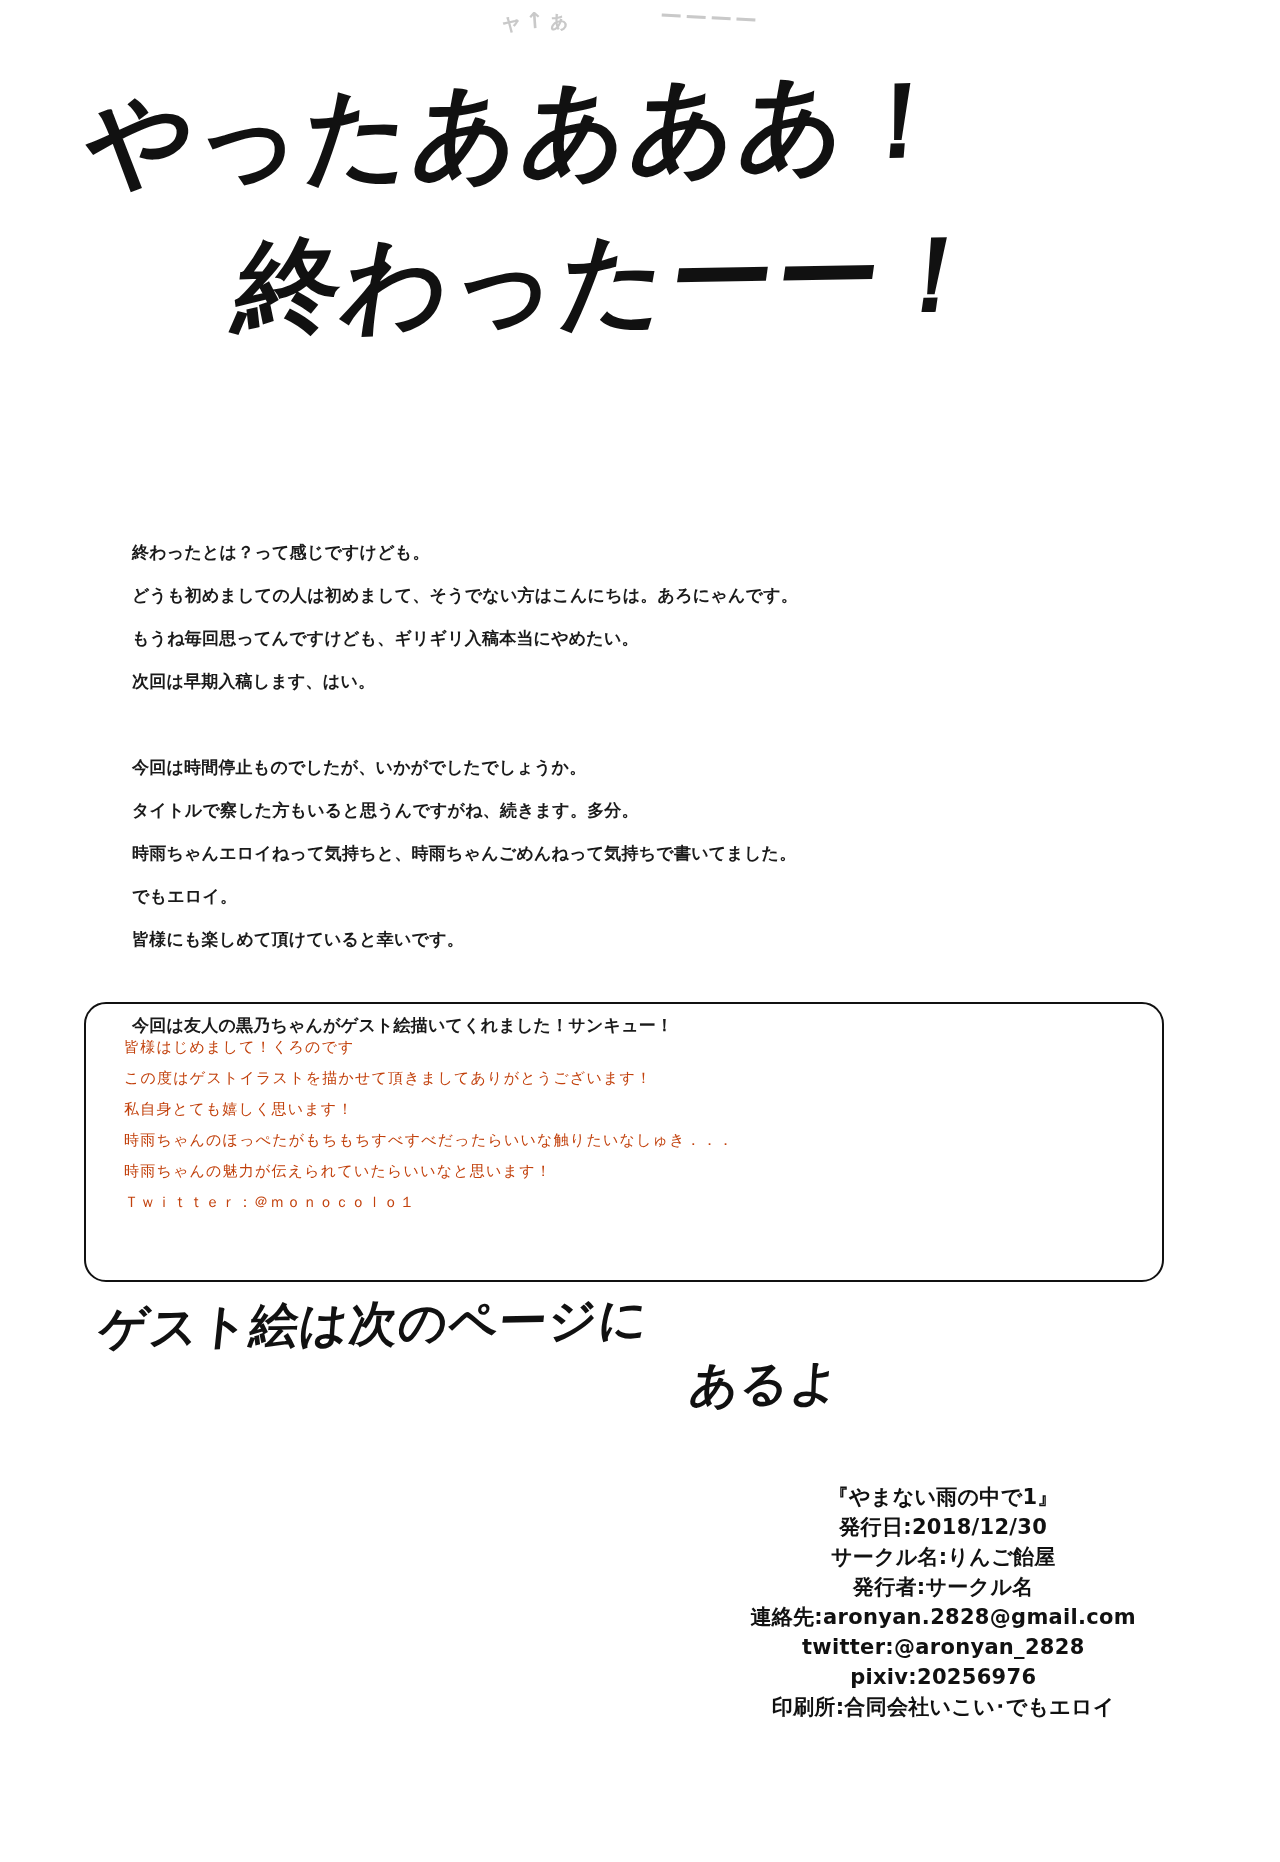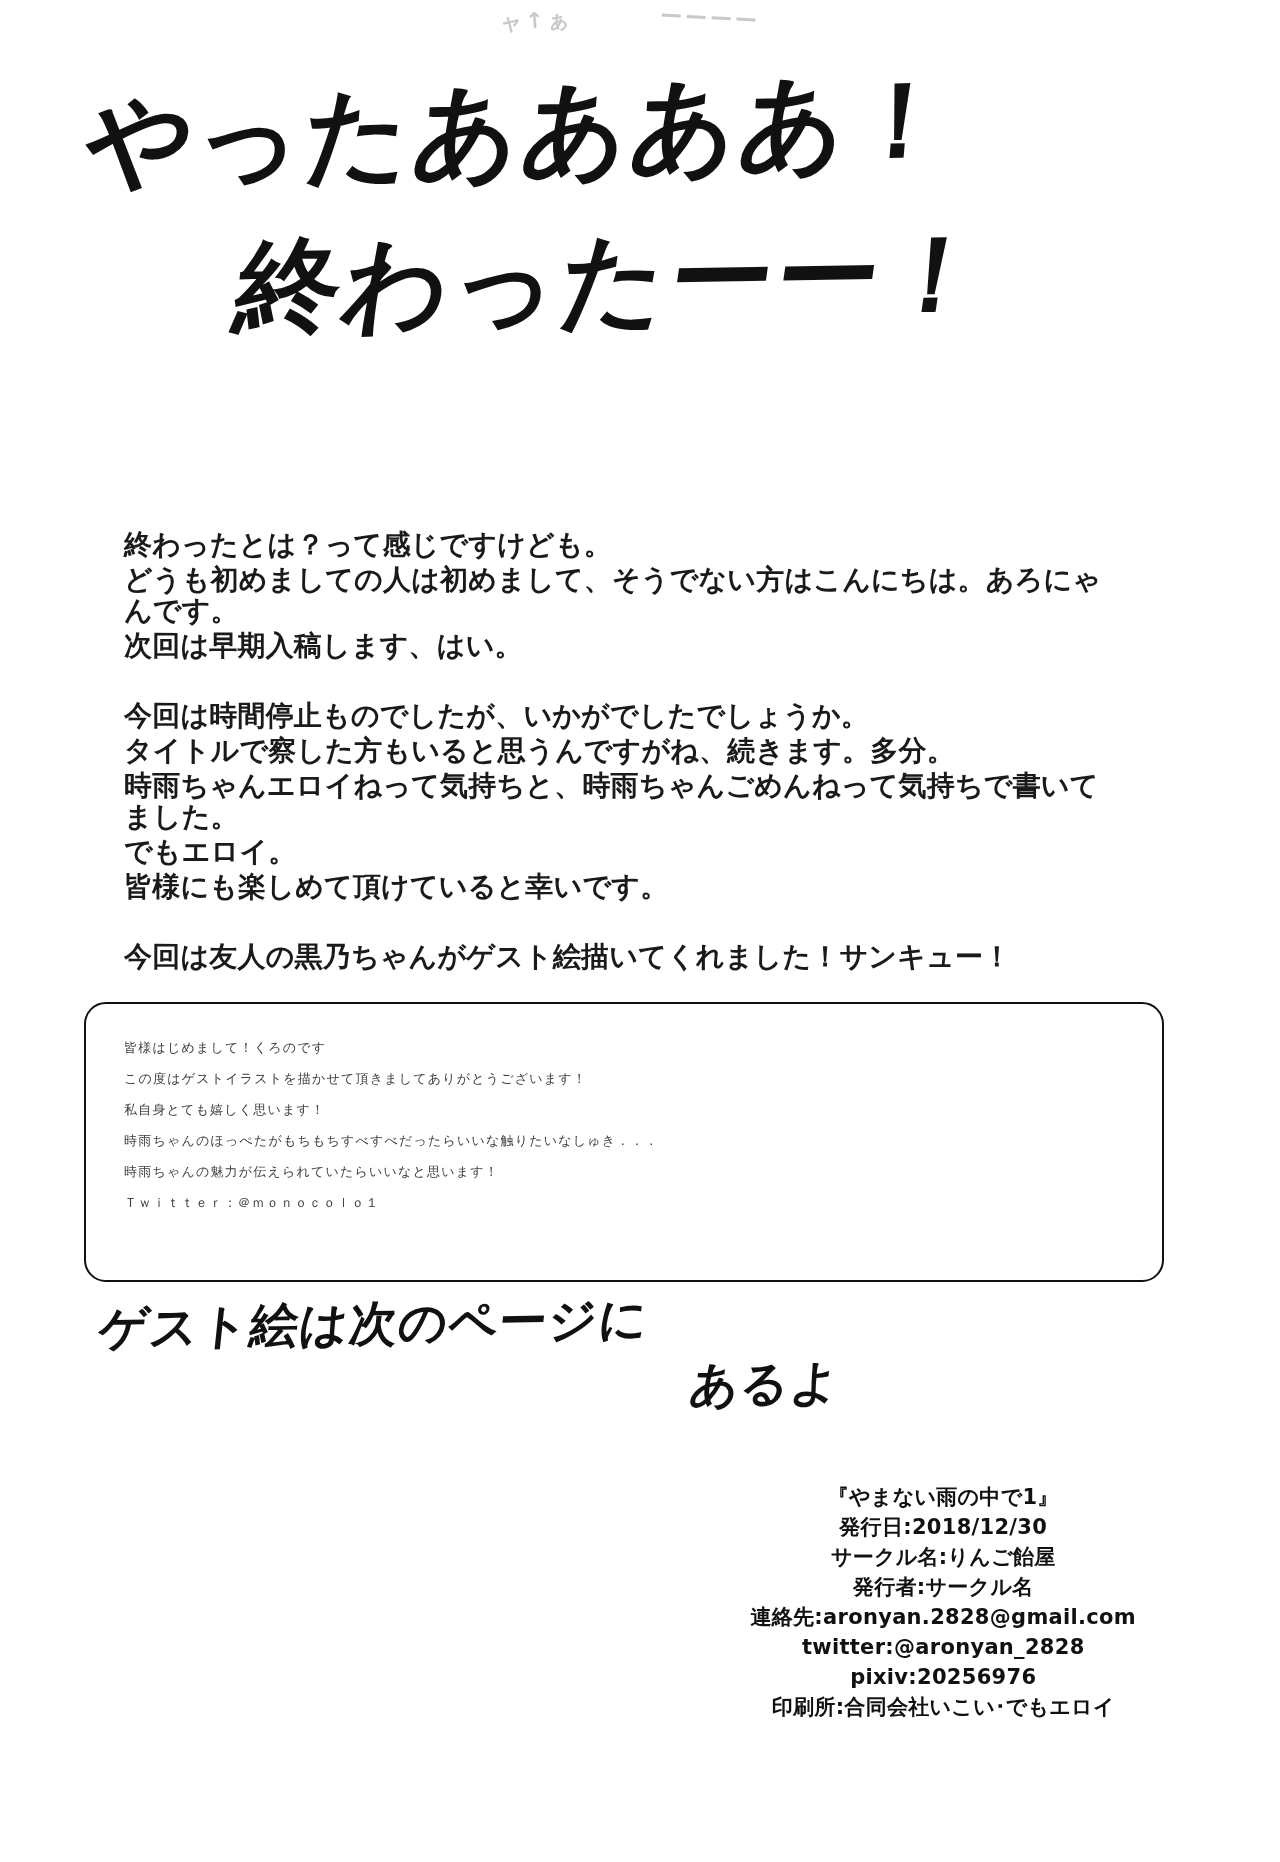--- a/index.html
+++ b/index.html
@@ -51,22 +51,22 @@
   #smudge-b { left: 660px; top: 4px; transform: rotate(3deg); }
 
   
   #afterword {
     position: absolute;
     left: 120px;
     top: 525px;
     width: 1010px;
   }
   #afterword p {
-    margin: 4px;
-    font-size: 28px;
+    margin: 12px;
+    font-size: 17px;
     line-height: 31px;
     font-weight: bold;
     font-family: "DejaVu Sans", sans-serif;
     letter-spacing: 0.2px;
   }
   #afterword .para-gap {
     height: 31px;
   }
 
   
@@ -78,25 +78,25 @@
     height: 280px;
     border: 2px solid #111111;
     border-radius: 22px;
     box-sizing: border-box;
   }
   #guest-box-inner {
     padding: 28px 0 0 38px;
   }
   #guest-box p {
     margin: 0;
-    font-size: 13px;
+    font-size: 15px;
     line-height: 31px;
     font-family: "DejaVu Sans Mono", monospace;
     letter-spacing: 1.2px;
-    color: #404040;
+    color: #c2410c;
   }
 
   
   #note-line1 {
     left: 100px;
     top: 1292px;
     font-size: 48px;
     transform: skewX(-7deg) rotate(-1deg);
     letter-spacing: 1px;
   }
@@ -130,20 +130,21 @@
 
 <div class="smudge" id="smudge-a">ャ↑ぁ</div>
 <div class="smudge" id="smudge-b">ーーーー</div>
 
 <div class="handwriting" id="headline-line1">やったああああ！</div>
 <div class="handwriting" id="headline-line2">終わったーー！</div>
 
 <div id="afterword">
   <p>終わったとは？って感じですけども。</p>
   <p>どうも初めましての人は初めまして、そうでない方はこんにちは。あろにゃんです。</p>
+  <p>もうね毎回思ってんですけども、ギリギリ入稿本当にやめたい。</p>
   <p>次回は早期入稿します、はい。</p>
   <div class="para-gap"></div>
   <p>今回は時間停止ものでしたが、いかがでしたでしょうか。</p>
   <p>タイトルで察した方もいると思うんですがね、続きます。多分。</p>
   <p>時雨ちゃんエロイねって気持ちと、時雨ちゃんごめんねって気持ちで書いてました。</p>
   <p>でもエロイ。</p>
   <p>皆様にも楽しめて頂けていると幸いです。</p>
   <div class="para-gap"></div>
   <p>今回は友人の黒乃ちゃんがゲスト絵描いてくれました！サンキュー！</p>
 </div>

